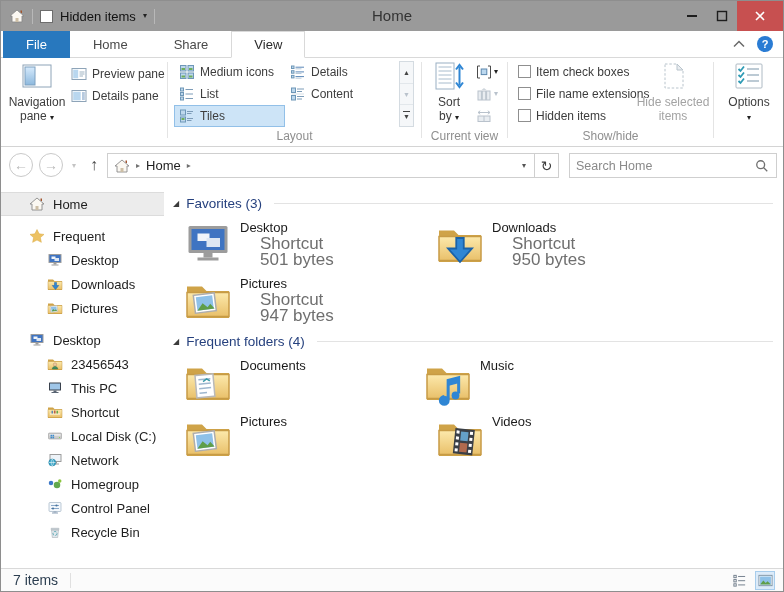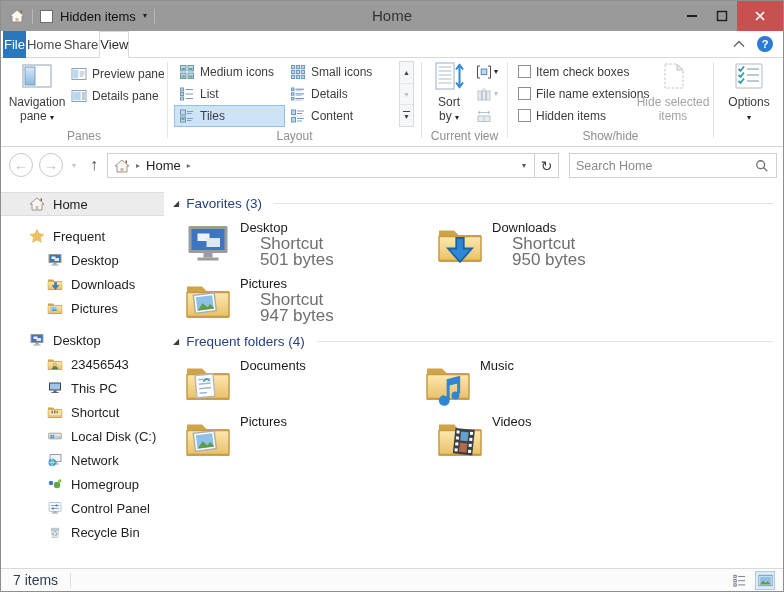--- a/index.html
+++ b/index.html
@@ -20,21 +20,21 @@
   .qlabel{color:#111;}
   .caret{font-size:8px;color:#222;line-height:1;}
   .winbtns{position:absolute;right:0;top:0;height:30px;display:flex;}
   .wbtn{width:30px;height:30px;display:flex;align-items:center;justify-content:center;}
   .wbtn.close{width:46px;background:#c75050;}
   .minbar{width:10px;height:2px;background:#1d1d1d;}
 
   
   .tabrow{position:absolute;top:30px;left:0;right:0;height:27px;background:#fff;border-bottom:1px solid #d9d9d9;}
   .tabs{position:absolute;left:2px;bottom:-1px;display:flex;align-items:flex-end;}
-  .tab{height:27px;line-height:26px;padding:0 0;color:#4a4a4a;border:1px solid transparent;}
+  .tab{height:27px;line-height:26px;padding:0 22px;color:#4a4a4a;border:1px solid transparent;}
   .tab.file{background:#2878be;color:#fff;border-color:#2878be;}
   .tab.active{background:#fff;color:#2b2b2b;border-color:#d9d9d9;border-bottom-color:#fff;}
   .tabrt{position:absolute;right:10px;top:0;height:26px;display:flex;align-items:center;gap:12px;}
   .helpbtn{width:16px;height:16px;border-radius:50%;background:#2a7cd4;color:#fff;font-size:11px;
     font-weight:bold;text-align:center;line-height:16px;}
 
   
   .ribbon{position:absolute;top:57px;left:0;right:0;height:89px;background:#fff;border-bottom:1px solid #d4d4d4;}
   .rgroup{position:absolute;top:0;height:88px;}
   .rsep{position:absolute;top:4px;height:76px;width:1px;background:#e4e4e4;}
@@ -220,21 +220,20 @@
           <rect x="2.2" y="3.7" width="7.5" height="8.6" fill="#b9d7ef"></rect>
           <g stroke="#6f94bd">
               <line x1="11" y1="5" x2="13.8" y2="5"></line>
               <line x1="11" y1="7" x2="13.8" y2="7"></line>
               <line x1="11" y1="9" x2="13.8" y2="9"></line>
               <line x1="11" y1="11" x2="13.8" y2="11"></line>
             </g>
         </svg>
         <span>Details pane</span>
       </div>
-      <div class="rcaption">Panes</div>
     </div>
     <div class="rsep" style="left:166px"></div>
 
     <div class="rgroup" style="left:167px;width:253px">
       <div style="position:absolute;left:6px;top:3px;display:grid;grid-template-rows:22px 22px 22px;grid-auto-flow:column;">
         <div class="galitem">
           <svg class="i16" viewBox="0 0 16 16">
             <g fill="#bdd7ec" stroke="#6e97b8">
                 <rect x="1.5" y="1.5" width="5.5" height="5.5"></rect>
                 <rect x="9" y="1.5" width="5.5" height="5.5"></rect>
@@ -273,36 +272,20 @@
               </g>
             <rect x="2.5" y="10" width="3" height="2" fill="#6fae5a"></rect>
             <g stroke="#7d9cb8">
                 <line x1="8" y1="3.5" x2="14" y2="3.5"></line>
                 <line x1="8" y1="5.5" x2="12.5" y2="5.5"></line>
                 <line x1="8" y1="10.5" x2="14" y2="10.5"></line>
                 <line x1="8" y1="12.5" x2="12.5" y2="12.5"></line>
               </g>
           </svg>
             <span>Tiles</span>
-          </div>
-        <div class="galitem">
-          <svg class="i16" viewBox="0 0 16 16">
-            <g fill="#bdd7ec" stroke="#6e97b8">
-                <rect x="1.5" y="1.5" width="3.2" height="3.2"></rect>
-                <rect x="6.4" y="1.5" width="3.2" height="3.2"></rect>
-                <rect x="11.3" y="1.5" width="3.2" height="3.2"></rect>
-                <rect x="1.5" y="6.4" width="3.2" height="3.2"></rect>
-                <rect x="6.4" y="6.4" width="3.2" height="3.2"></rect>
-                <rect x="11.3" y="6.4" width="3.2" height="3.2"></rect>
-                <rect x="1.5" y="11.3" width="3.2" height="3.2"></rect>
-                <rect x="6.4" y="11.3" width="3.2" height="3.2"></rect>
-                <rect x="11.3" y="11.3" width="3.2" height="3.2"></rect>
-              </g>
-          </svg>
-            <span>Small icons</span>
           </div>
         <div class="galitem">
           <svg class="i16" viewBox="0 0 16 16">
             <g fill="#bdd7ec" stroke="#6e97b8">
                 <rect x="1.5" y="2" width="2.5" height="2.5"></rect>
                 <rect x="1.5" y="6.7" width="2.5" height="2.5"></rect>
                 <rect x="1.5" y="11.4" width="2.5" height="2.5"></rect>
               </g>
             <g stroke="#5b87b8">
                 <line x1="5.5" y1="3.2" x2="14" y2="3.2"></line>

